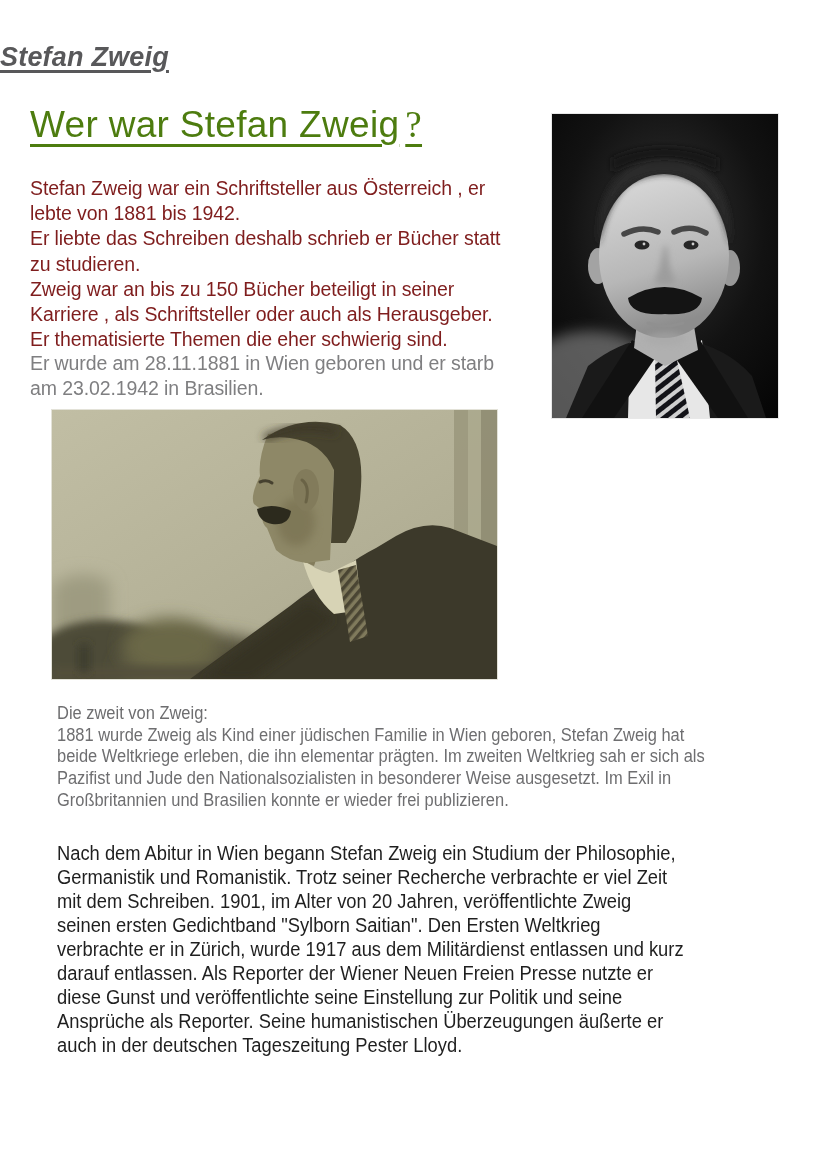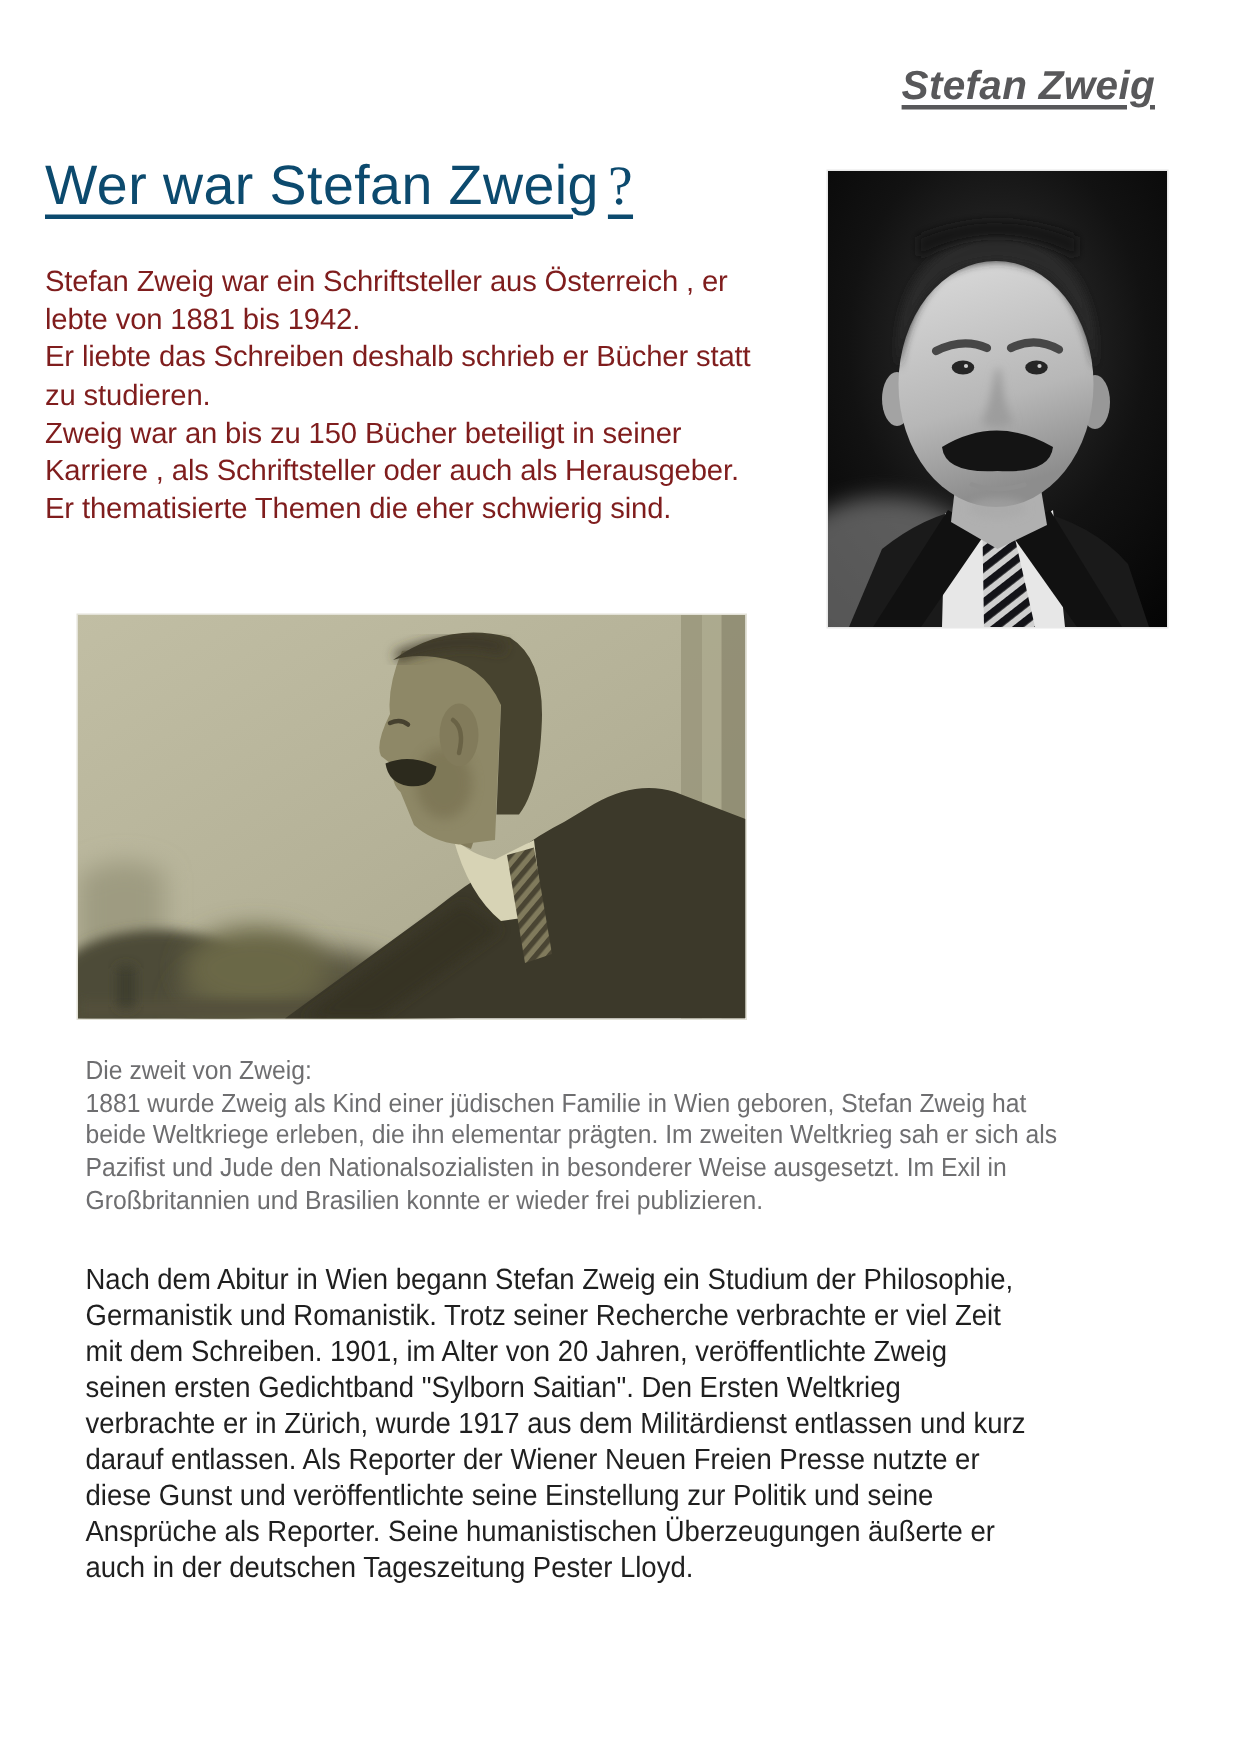--- a/index.html
+++ b/index.html
@@ -5,32 +5,32 @@
   html,body{margin:0;padding:0;background:#ffffff;}
   body{
     width:828px;height:1171px;position:relative;overflow:hidden;
     font-family:"Liberation Sans","DejaVu Sans",sans-serif;
     -webkit-font-smoothing:antialiased;
   }
   .page{position:absolute;inset:0;background:#ffffff;}
 
   .doc-title{
     position:absolute;top:42px;left:0;width:770px;
-    text-align:right;
+    text-align:left;
     font-size:27px;font-weight:bold;font-style:italic;
     color:#58585a;
     text-decoration:underline;
     text-decoration-thickness:2.5px;
     text-underline-offset:4px;
     letter-spacing:0.2px;
   }
 
   .doc-heading{
     position:absolute;top:103px;left:30px;
-    font-size:37px;font-weight:400;color:#0c4a6e;
+    font-size:37px;font-weight:400;color:#4d7c0f;
     letter-spacing:0.3px;
     white-space:nowrap;
   }
   .doc-heading .h-main{
     text-decoration:underline;
     text-decoration-thickness:3px;
     text-underline-offset:7px;
   }
   .doc-heading .h-mark{
     font-family:"Liberation Serif","DejaVu Serif",serif;
@@ -80,20 +80,22 @@
   </div>
 
   <div class="para para-intro">Stefan Zweig war ein Schriftsteller aus Österreich , er
 lebte von 1881 bis 1942.
 Er liebte das Schreiben deshalb schrieb er Bücher statt
 zu studieren.
 Zweig war an bis zu 150 Bücher beteiligt in seiner
 Karriere , als Schriftsteller oder auch als Herausgeber.
 Er thematisierte Themen die eher schwierig sind.</div>
 
+  <div class="para para-birth">Er wurde am 28.11.1881 in Wien geboren und er starb
+am 23.02.1942 in Brasilien.</div>
 
   <div class="photo photo-portrait">
     <svg viewBox="0 0 226 304" preserveAspectRatio="none">
       <defs>
         <radialGradient id="p1bg" cx="50%" cy="38%" r="80%">
           <stop offset="0%" stop-color="#343434"></stop>
           <stop offset="55%" stop-color="#121212"></stop>
           <stop offset="100%" stop-color="#040404"></stop>
         </radialGradient>
         <linearGradient id="p1face" x1="0" y1="0" x2="0.25" y2="1">

